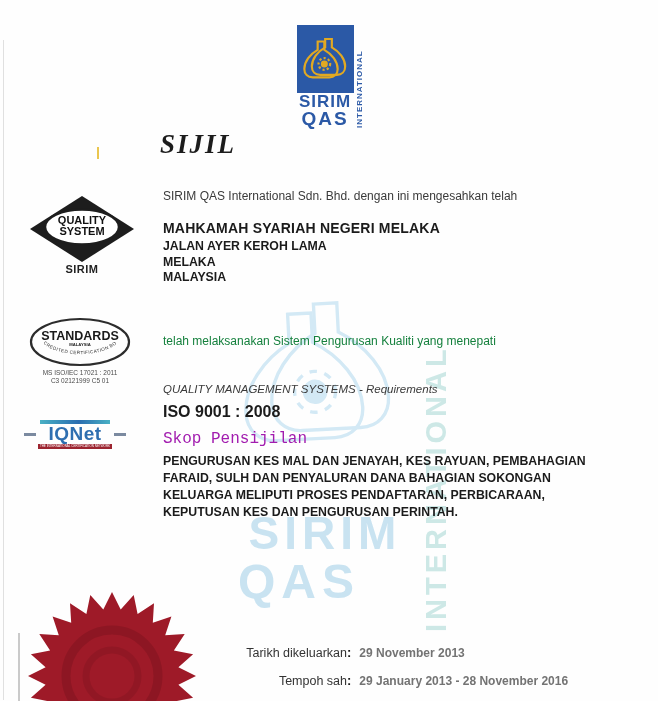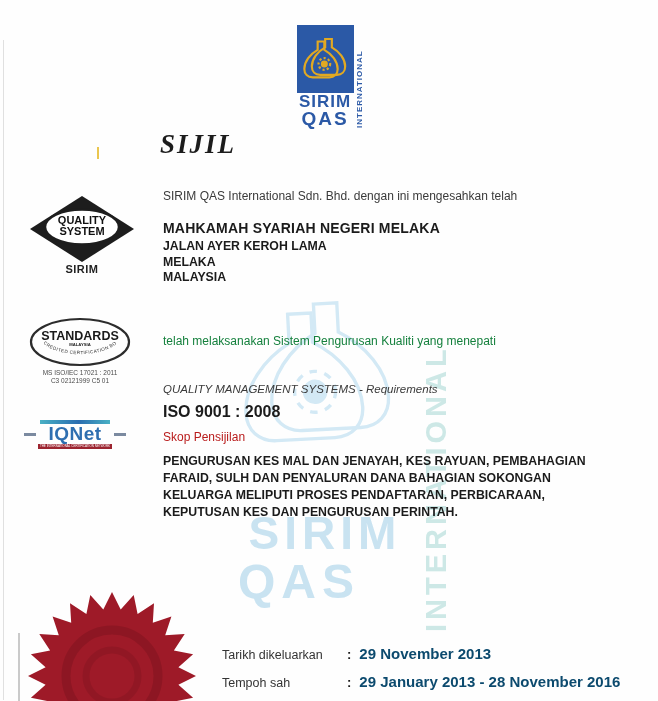--- a/index.html
+++ b/index.html
@@ -18,39 +18,39 @@
   
   .title{left:160px;top:129px;width:330px;text-align:left;font-family:Liberation Serif, serif;
          font-weight:bold;font-style:italic;font-size:27px;color:#1c1c1c;letter-spacing:2px;}
   
   .intro{left:163px;top:189px;font-size:12px;color:#3a3a3a;}
   .recipient-name{left:163px;top:220px;font-size:14px;font-weight:bold;color:#1b1b1b;letter-spacing:.2px;}
   .addr{left:163px;top:239px;font-size:12.3px;font-weight:bold;color:#1b1b1b;line-height:15.5px;}
   .statement{left:163px;top:334px;font-size:12px;color:#15803d;}
   .iso{left:163px;top:359px;font-size:16px;font-weight:bold;color:#1b1b1b;margin-top:44px;}
   .iso-sub{left:163px;top:383px;font-size:11.5px;font-style:italic;color:#3a3a3a;}
-  .skop{left:163px;top:430px;font-size:12px;color:#b91c1c;}
+  .skop{left:163px;top:430px;font-size:16px;color:#a21caf;font-family:Liberation Mono, monospace;}
   .scope{left:163px;top:453px;font-size:12.3px;font-weight:bold;color:#1b1b1b;line-height:17px;white-space:nowrap;}
   
   .qs-badge{left:30px;top:196px;width:104px;}
   .qs-caption{left:30px;top:263px;width:104px;text-align:center;font-size:11px;font-weight:bold;color:#222;letter-spacing:.5px;}
   .std-badge{left:28px;top:316px;width:104px;}
   .std-refs{left:14px;top:369px;width:132px;text-align:center;font-size:6.5px;line-height:8px;color:#4c4c4c;}
   .iqnet{left:24px;top:420px;width:118px;display:flex;align-items:center;}
   .iq-dash{width:12px;height:2.5px;background:#7b8aa0;flex:0 0 auto;}
   .iq-center{width:78px;display:flex;flex-direction:column;align-items:center;}
   .iq-topbar{width:70px;height:4px;background:linear-gradient(90deg,#49b0c4,#2a6db0 55%,#49b0c4);}
   .iq-name{font-size:19px;font-weight:bold;color:#2f6fb0;line-height:20px;letter-spacing:.5px;}
   .iq-botbar{width:74px;height:5px;background:#9c2430;color:#fff;font-size:3px;line-height:5px;text-align:center;overflow:hidden;white-space:nowrap;}
   
   .dates{left:222px;top:645px;width:430px;}
-  .date-row{display:flex;align-items:baseline;height:28px;}
+  .date-row{display:flex;align-items:baseline;height:28px;text-align:right;}
   .date-label{width:125px;font-size:12.5px;color:#333;flex:0 0 auto;}
   .date-colon{font-size:13px;font-weight:bold;color:#1b1b1b;margin-right:8px;}
-  .date-value{font-size:15px;font-weight:bold;color:#0c4a6e;}
+  .date-value{font-size:12px;font-weight:bold;color:#737373;}
   
   .wm{z-index:0;}
   .content{z-index:1;}
   .wm-flask{left:230px;top:298px;width:180px;height:152px;color:#d3e9f5;stroke-width:1.15;transform:rotate(-3deg);}
   .wm-sirim{left:202px;top:506px;width:246px;text-align:center;font-size:46px;font-weight:bold;color:#c9e3f1;letter-spacing:5px;}
   .wm-qas{left:210px;top:554px;width:178px;text-align:center;font-size:48px;font-weight:bold;color:#c9e3f1;letter-spacing:6px;}
   .wm-intl{left:420px;top:270px;height:362px;font-size:29px;font-weight:bold;color:#cde8e6;letter-spacing:4px;}
   
   .seal{left:28px;top:590px;width:168px;height:172px;}
   .artifact-yellow{left:97px;top:147px;width:2px;height:12px;background:#e6bc30;opacity:.85;}

